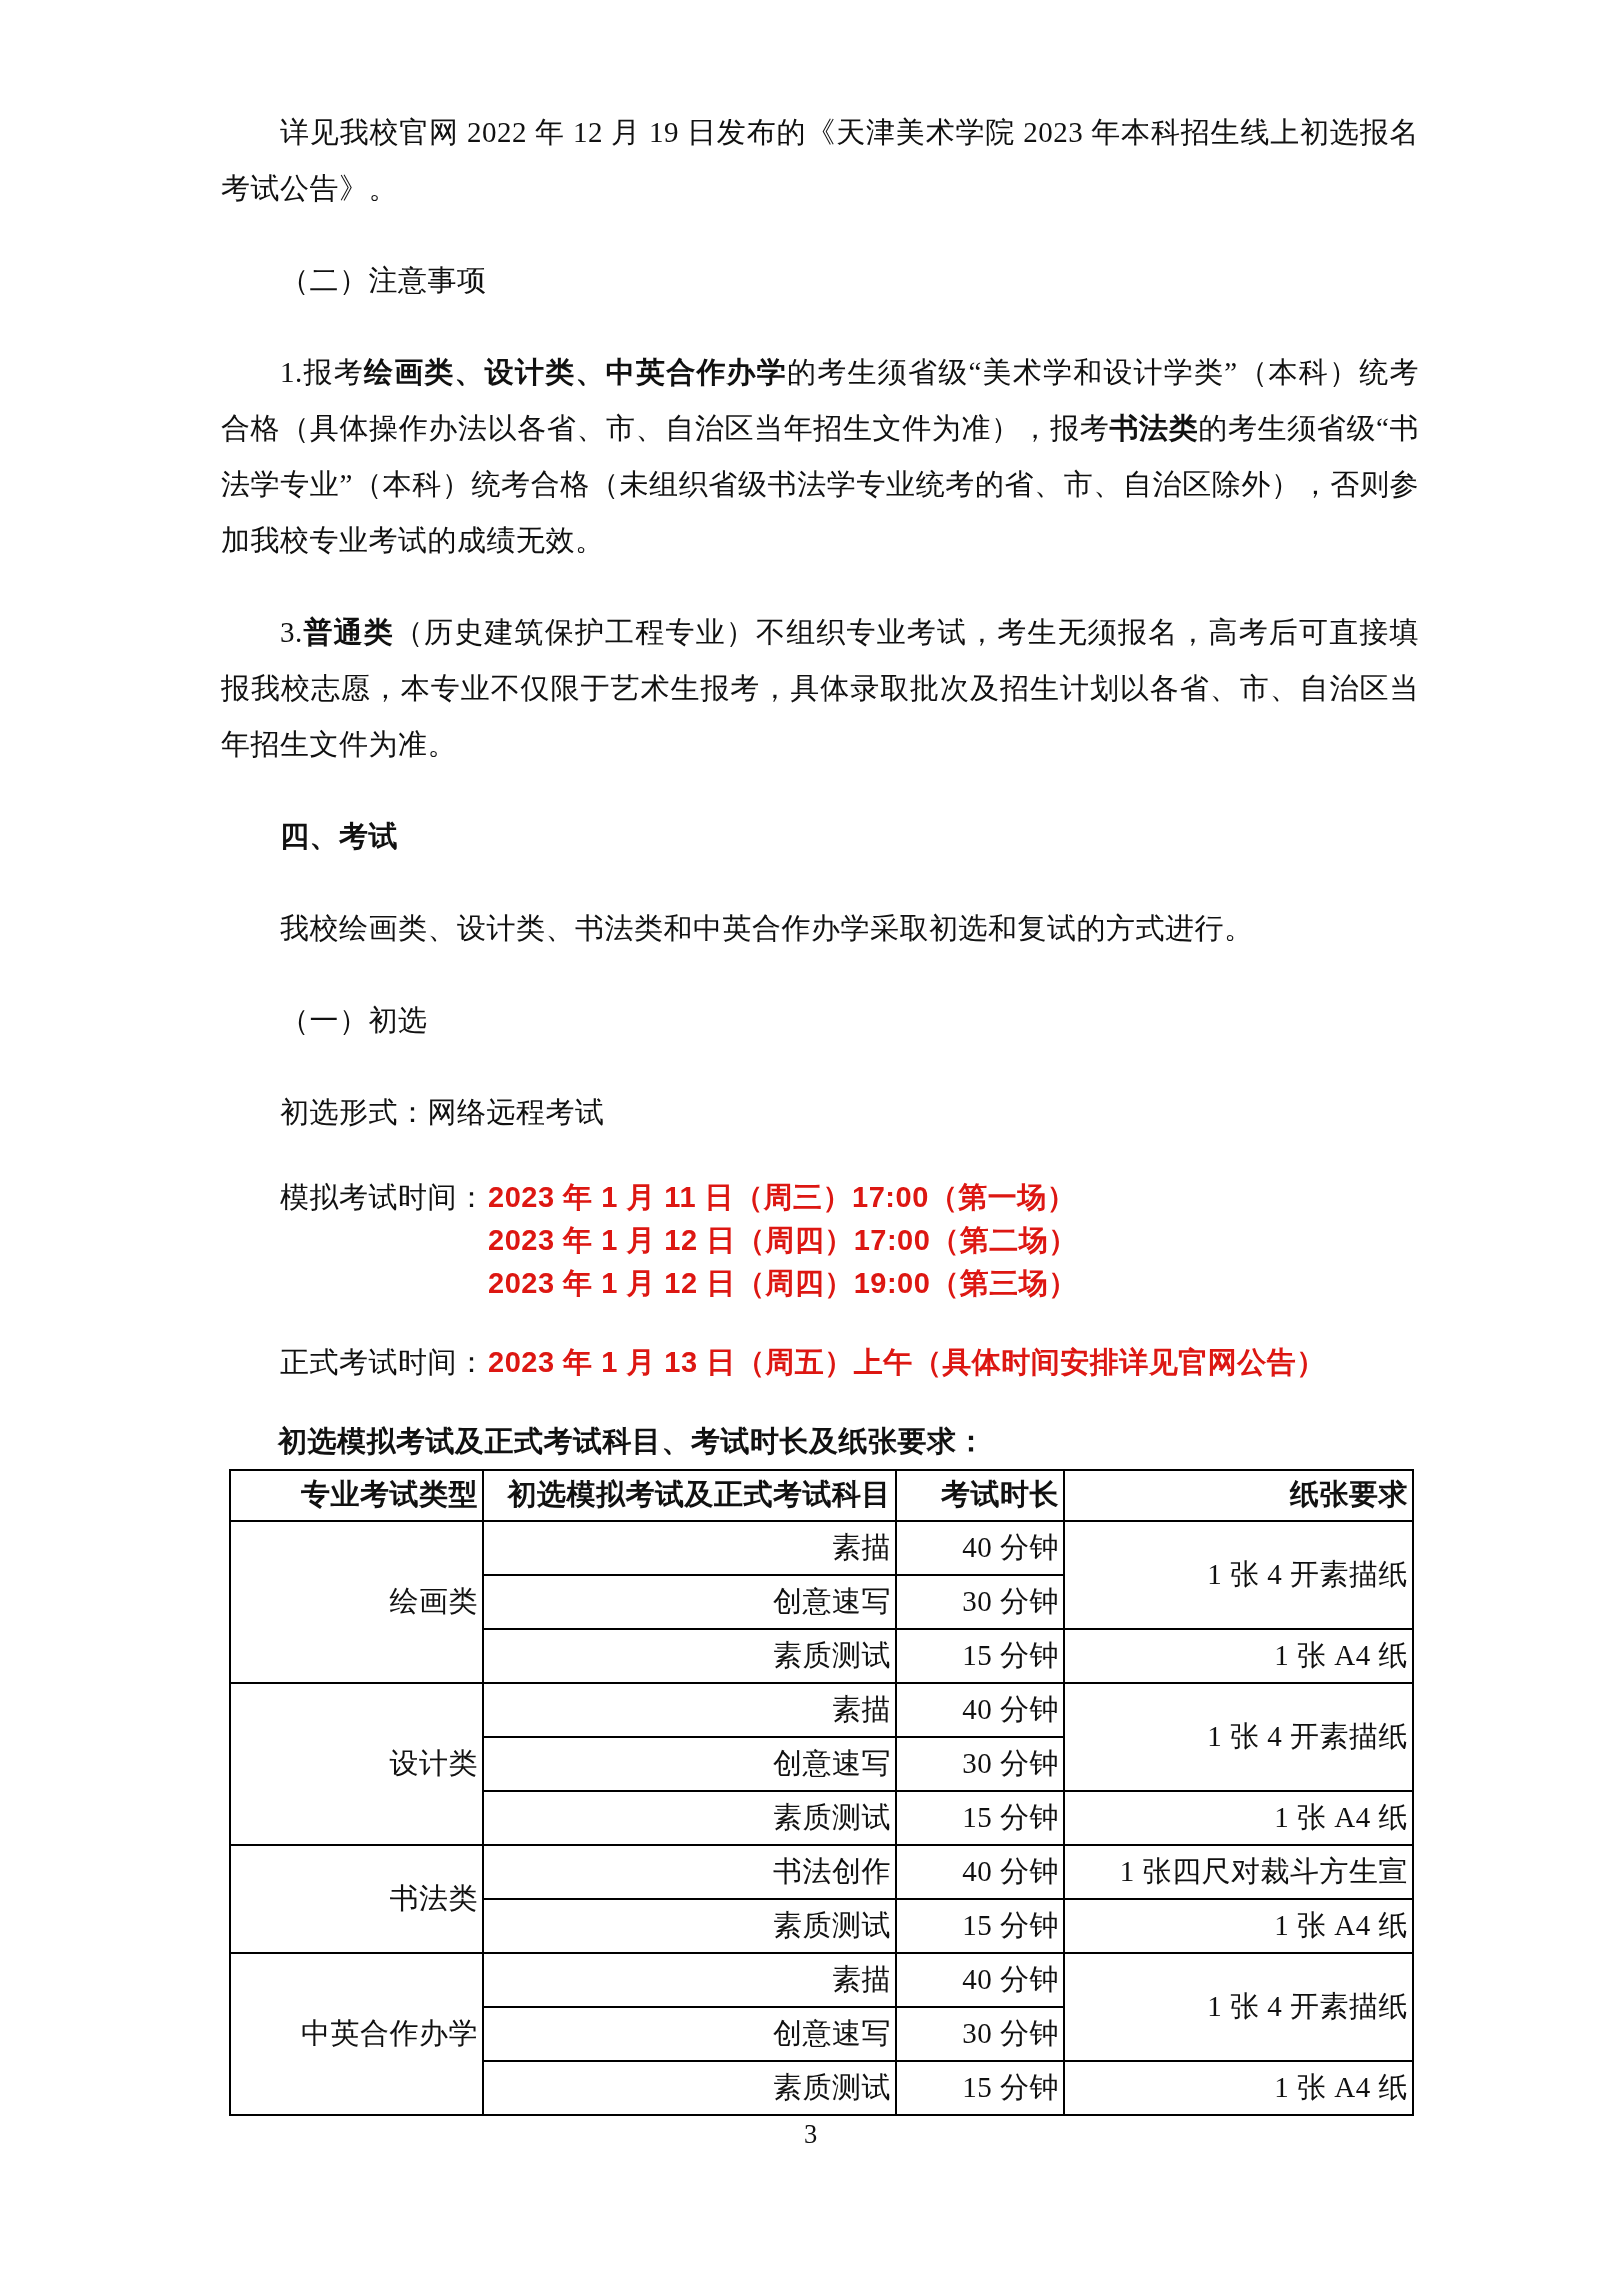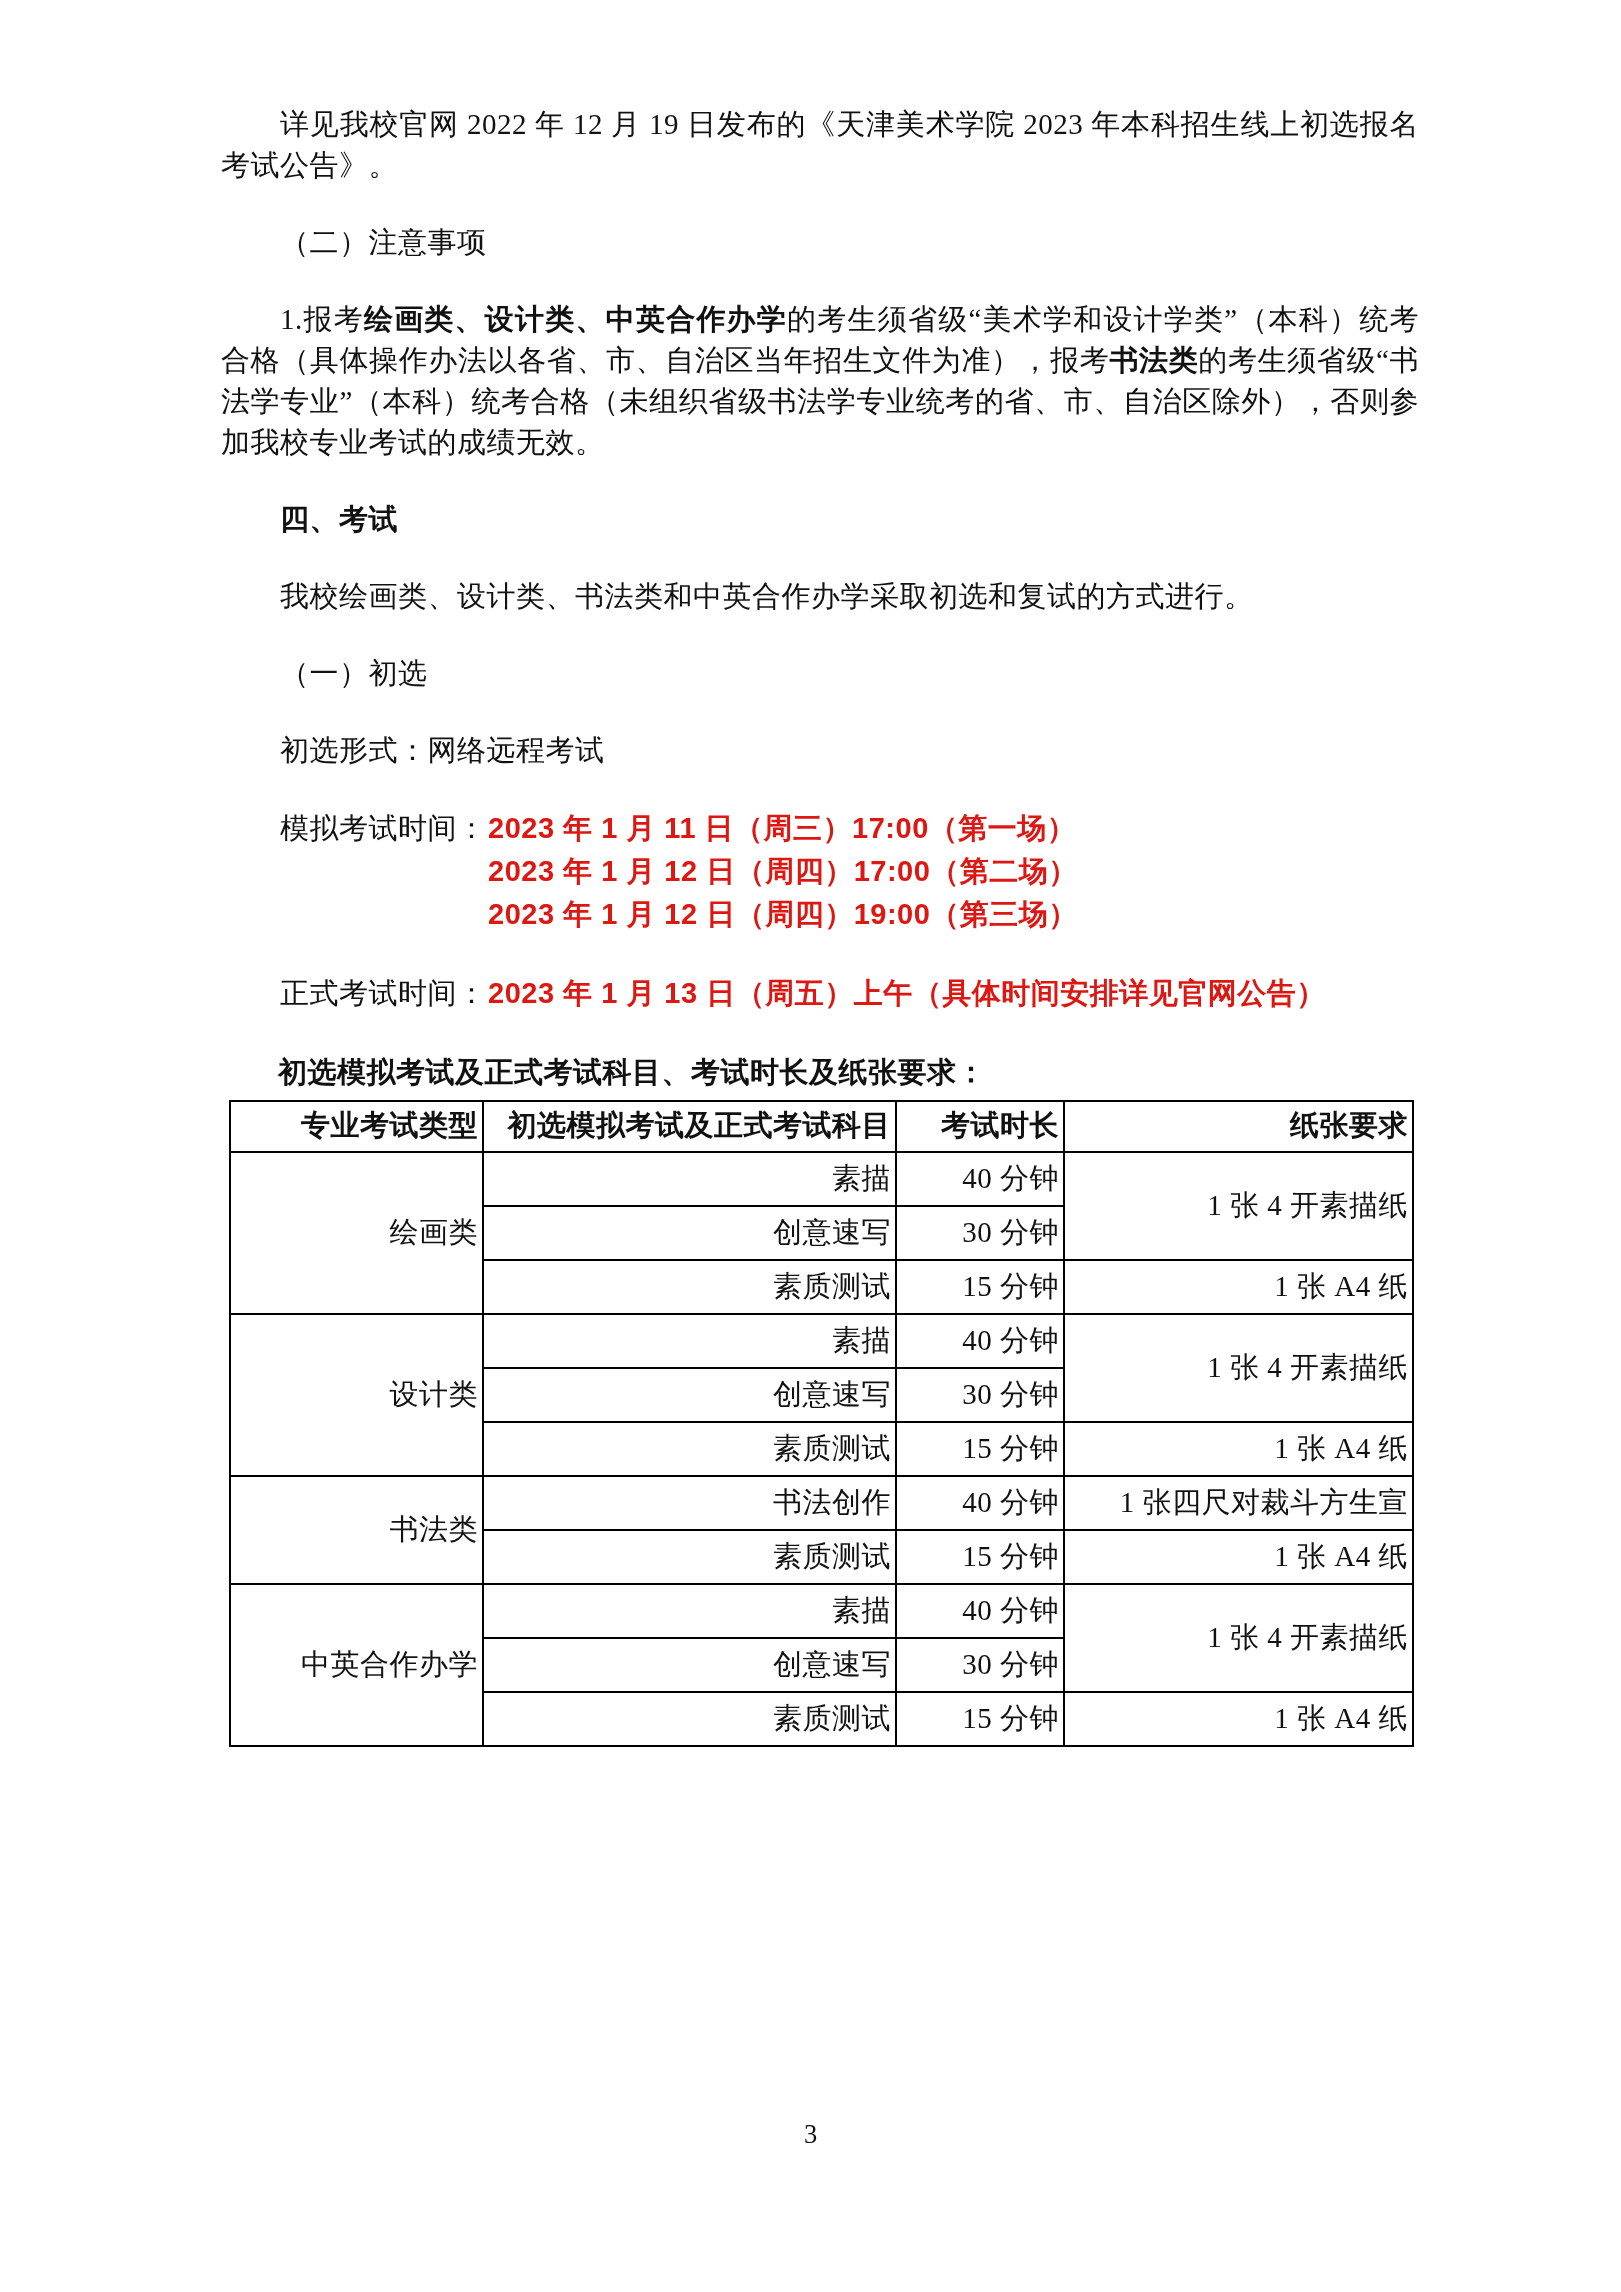--- a/index.html
+++ b/index.html
@@ -27,21 +27,21 @@
     position:absolute;
     left:221px;
     top:0;
     width:1198px;
     padding-top:104px;
     box-sizing:content-box;
   }
   .para{
     margin:0 0 36px 0;
     font-size:29px;
-    line-height:41px;
+    line-height:56px;
     text-align:justify;
     text-indent:59px;
     letter-spacing:0.5px;
   }
   .para:last-child{margin-bottom:0;}
   .hei{
     font-family:"Liberation Sans","DejaVu Sans",sans-serif;
     font-weight:700;
   }
   .bold-heading{
@@ -114,20 +114,21 @@
       <span>详见我校官网 2022 年 12 月 19 日发布的《天津美术学院 2023 年本科招生线上初选报名考试公告》。</span>
     </p>
 
     <p class="para">
       <span>（二）注意事项</span>
     </p>
 
     <p class="para"><span>1.报考</span><span class="hei">绘画类、设计类、中英合作办学</span><span>的考生须省级“美术学和设计学类”（本科）统考合格（具体操作办法以各省、市、自治区当年招生文件为准），报考</span><span class="hei">书法类</span><span>的考生须省级“书法学专业”（本科）统考合格（未组织省级书法学专业统考的省、市、自治区除外），否则参加我校专业考试的成绩无效。</span></p>
 
 
+    <p class="para"><span>3.</span><span class="hei">普通类</span><span>（历史建筑保护工程专业）不组织专业考试，考生无须报名，高考后可直接填报我校志愿，本专业不仅限于艺术生报考，具体录取批次及招生计划以各省、市、自治区当年招生文件为准。</span></p>
 
     <p class="para bold-heading">
       <span>四、考试</span>
     </p>
 
     <p class="para">
       <span>我校绘画类、设计类、书法类和中英合作办学采取初选和复试的方式进行。</span>
     </p>
 
     <p class="para">

